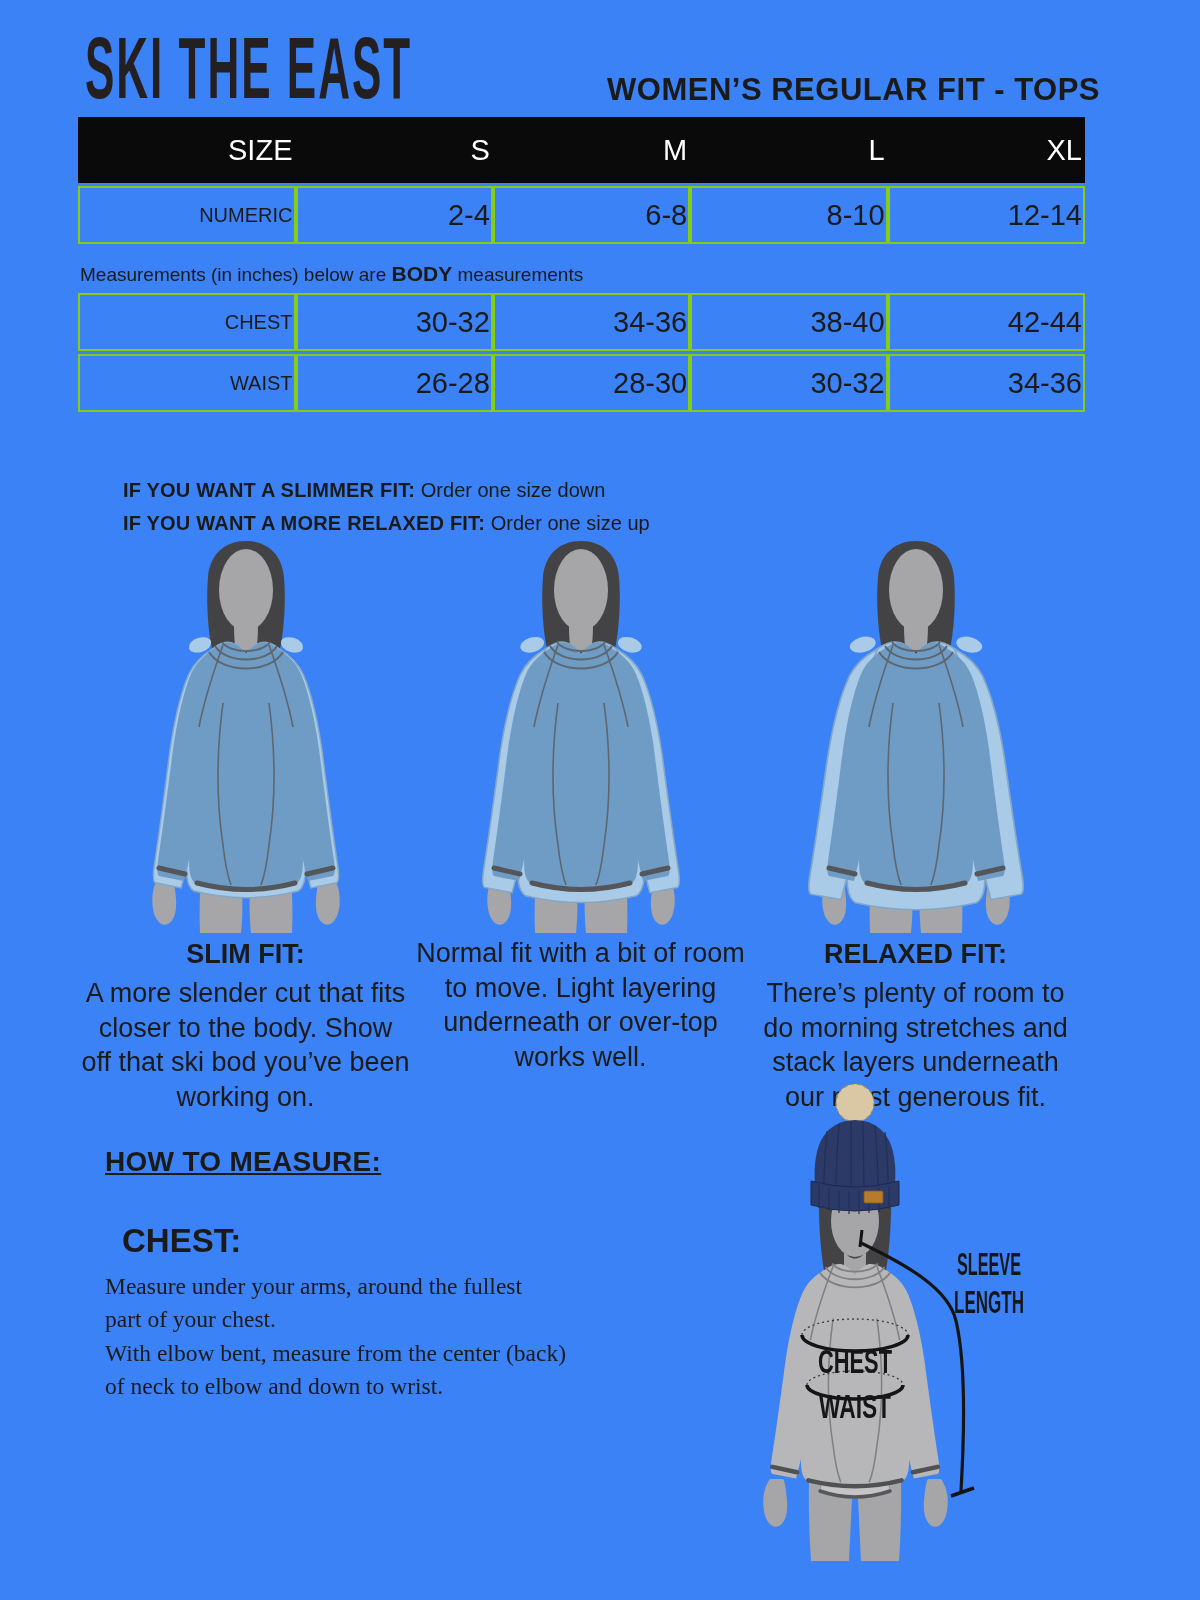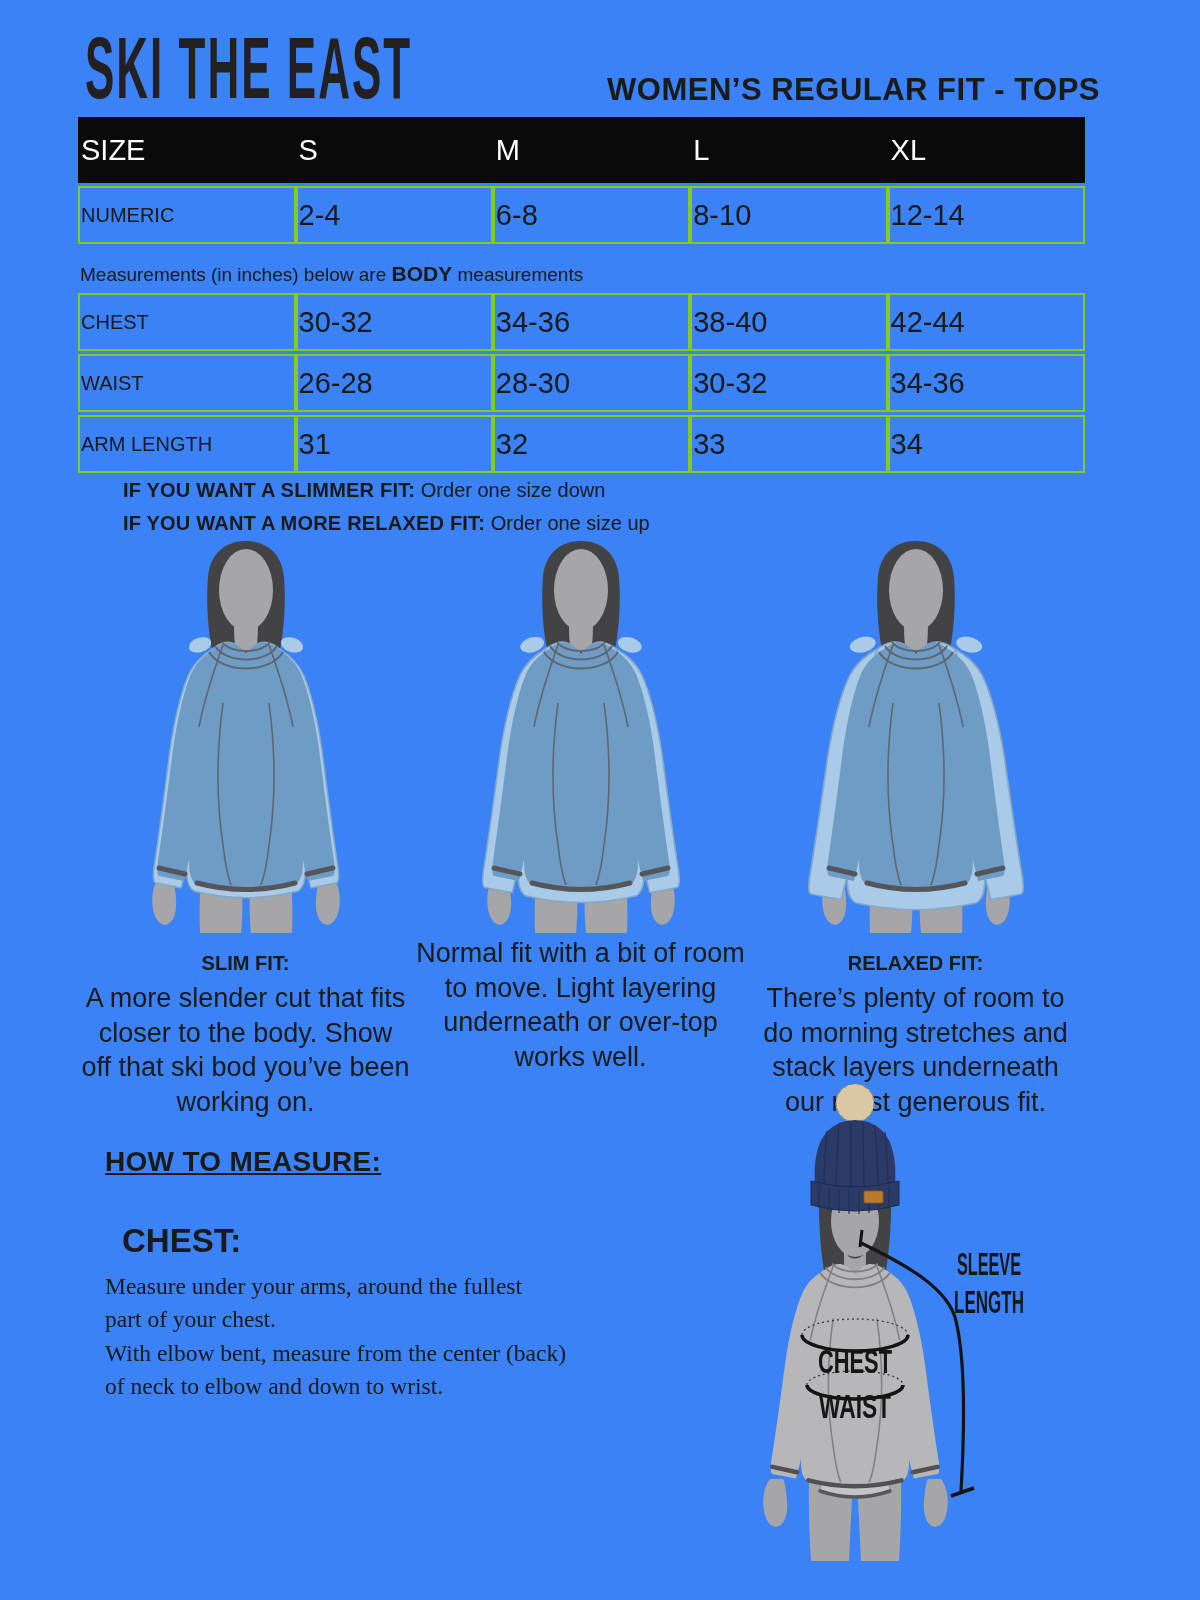--- a/index.html
+++ b/index.html
@@ -9,21 +9,21 @@
   
   .header{position:absolute;left:85px;top:30px;width:1000px;height:82px;}
   .logo{position:absolute;left:0;top:-6px;font-weight:bold;font-size:88px;line-height:1;
         letter-spacing:4px;transform:scale(0.5,1);transform-origin:left top;white-space:nowrap;
         color:#241f21;}
   .doc-title{position:absolute;right:-15px;bottom:4px;font-weight:bold;font-size:31px;
         letter-spacing:0.5px;white-space:nowrap;}
 
   
   table{border-collapse:separate;border-spacing:0 3px;table-layout:fixed;width:1007px;}
-  td{border:2px solid #84cc16;text-align:left;vertical-align:middle;overflow:hidden;}
+  td{border:2px solid #84cc16;text-align:right;vertical-align:middle;overflow:hidden;}
   .size-table{position:absolute;left:78px;top:114px;}
   .size-table .head td{background:var(--table-black,#0a0a0a);color:#fff;border-color:var(--table-black,#0a0a0a);
         height:60px;font-size:29px;}
   .size-table .vals td{height:52px;}
   .meas-table{position:absolute;left:78px;top:290px;}
   .meas-table td{height:52px;}
   td.rowlabel{font-size:20px;}
   td.val{font-size:29px;}
   col.c1{width:21.6%;} col.cn{width:19.6%;}
 
@@ -32,21 +32,21 @@
 
   .fitnote{position:absolute;left:80px;font-size:20px;white-space:nowrap;}
   .fitnote b{letter-spacing:0.2px;margin-left:43px;}
   .fn1{top:479px;} .fn2{top:512px;}
 
   
   .figures{position:absolute;left:78px;top:533px;width:1007px;display:flex;}
   .figcol{width:335px;display:flex;justify-content:center;}
   .captions{position:absolute;left:78px;top:936px;width:1007px;display:flex;text-align:center;}
   .capcol{width:335px;padding:0 2px;box-sizing:border-box;}
-  .capcol h3{margin:16px 0 6px 0;font-size:20px;}
+  .capcol h3{margin:3px 0 6px 0;font-size:27px;}
   .capcol p{margin:0 auto;font-size:27px;line-height:1.28;max-width:330px;}
 
   
   .howto{position:absolute;left:105px;top:1146px;width:580px;}
   .howto h2{margin:0;font-size:28px;letter-spacing:0.3px;text-decoration:underline;}
   .howto h4{margin:44px 0 10px 17px;font-size:33px;}
   .howto p{margin:0;font-family:"Liberation Serif", serif;font-size:23.5px;line-height:1.42;max-width:478px;}
   .howto p.chest-p{max-width:450px;}
 
   .diagram{position:absolute;left:715px;top:1063px;}
@@ -129,27 +129,20 @@
       <td class="val">38-40</td>
       <td class="val">42-44</td>
     </tr>
     <tr>
       <td class="rowlabel">WAIST</td>
       <td class="val">26-28</td>
       <td class="val">28-30</td>
       <td class="val">30-32</td>
       <td class="val">34-36</td>
     </tr>
-    <tr>
-      <td class="rowlabel">ARM LENGTH</td>
-      <td class="val">31</td>
-      <td class="val">32</td>
-      <td class="val">33</td>
-      <td class="val">34</td>
-    </tr>
   </tbody>
     </table>
 
   <div class="fitnote fn1"><b>IF YOU WANT A SLIMMER FIT:</b><span> Order one size down</span></div>
   <div class="fitnote fn2"><b>IF YOU WANT A MORE RELAXED FIT:</b><span> Order one size up</span></div>
 
   <div class="figures">
     <div class="figcol">
       <svg width="300" height="400" viewBox="0 0 300 400">
         <use href="#fit-body"></use>

